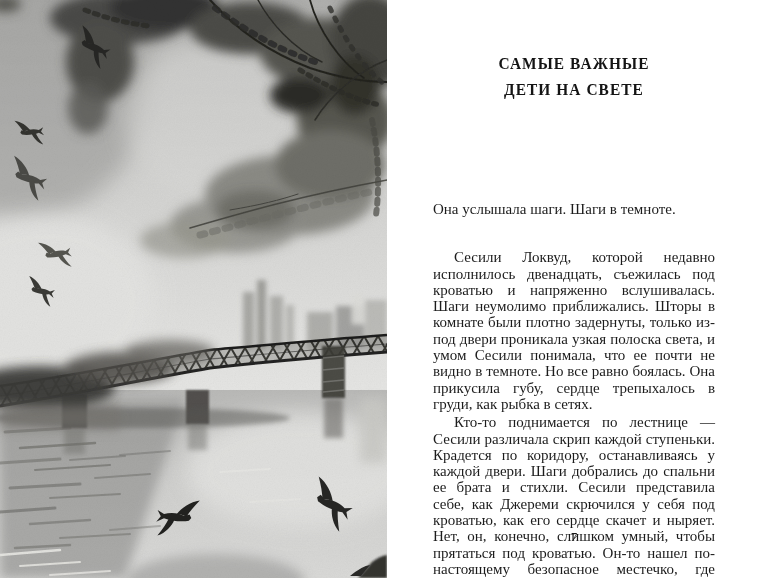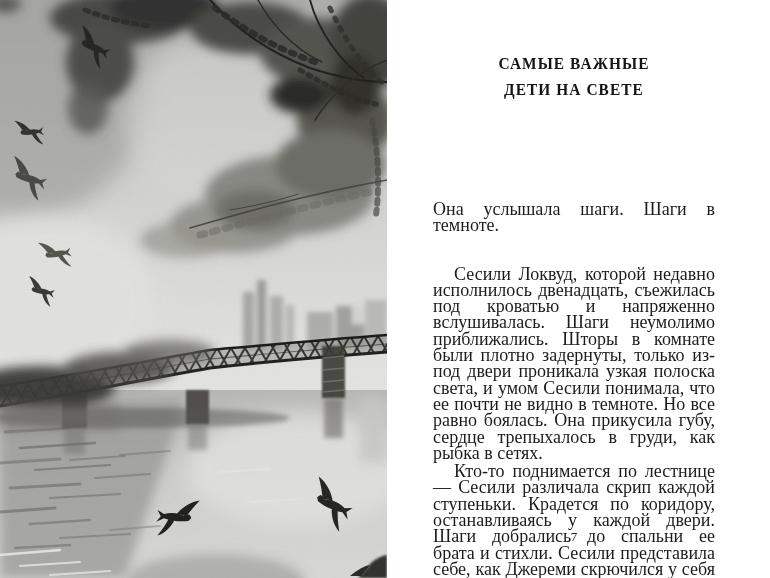--- a/index.html
+++ b/index.html
@@ -12,21 +12,21 @@
 
   .text-page { position:absolute; left:433px; top:0; width:282px; height:578px; }
   .chapter-title { padding-top:50px; text-align:center; color:#141414; }
   .chapter-title .title-line {
     font-weight:bold; font-size:17.5px; line-height:26px; letter-spacing:1.2px;
     transform:scaleX(0.88); transform-origin:50% 50%;
     white-space:nowrap;
   }
   .body-text { margin-top:99px; }
   .body-text p {
-    margin:0; font-size:18px; line-height:16.3px; text-align:justify;
+    margin:0; font-size:15px; line-height:16.3px; text-align:justify;
     color:#1c1c1c;
   }
   .body-text p.indent { text-indent:21px;margin-top:32px; }
   .body-text p.gap { margin-top:2px; }
   .page-number {
     position:absolute; bottom:33px; left:0; width:100%;
     text-align:center; font-size:13px; color:#1b1b1b;
   }
 </style>
 </head>

